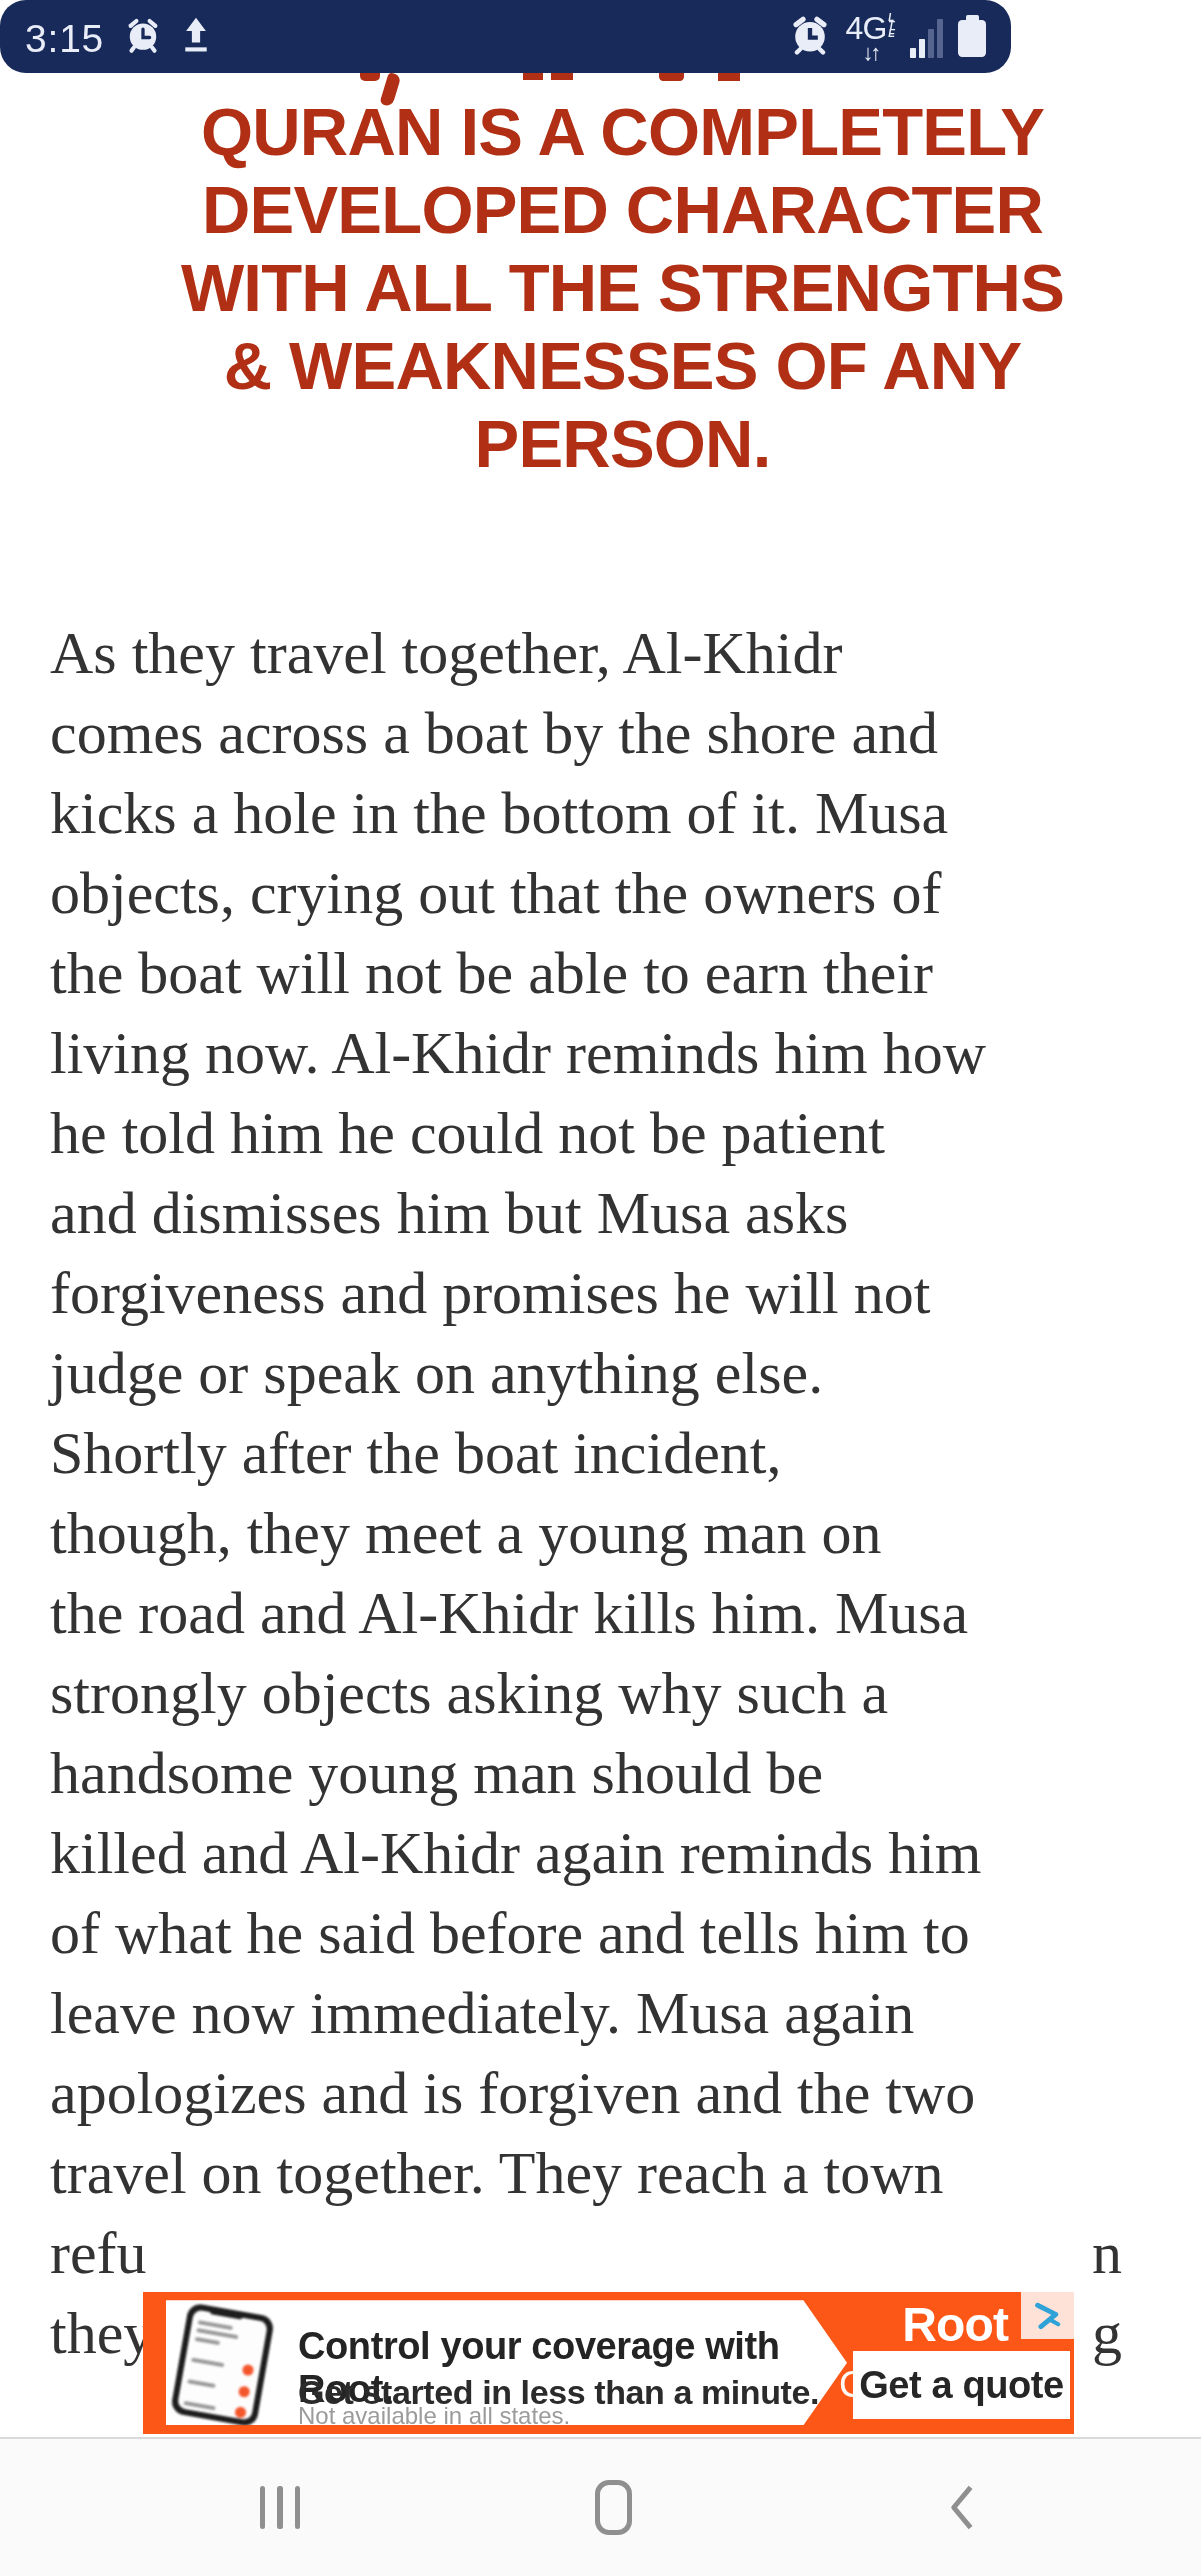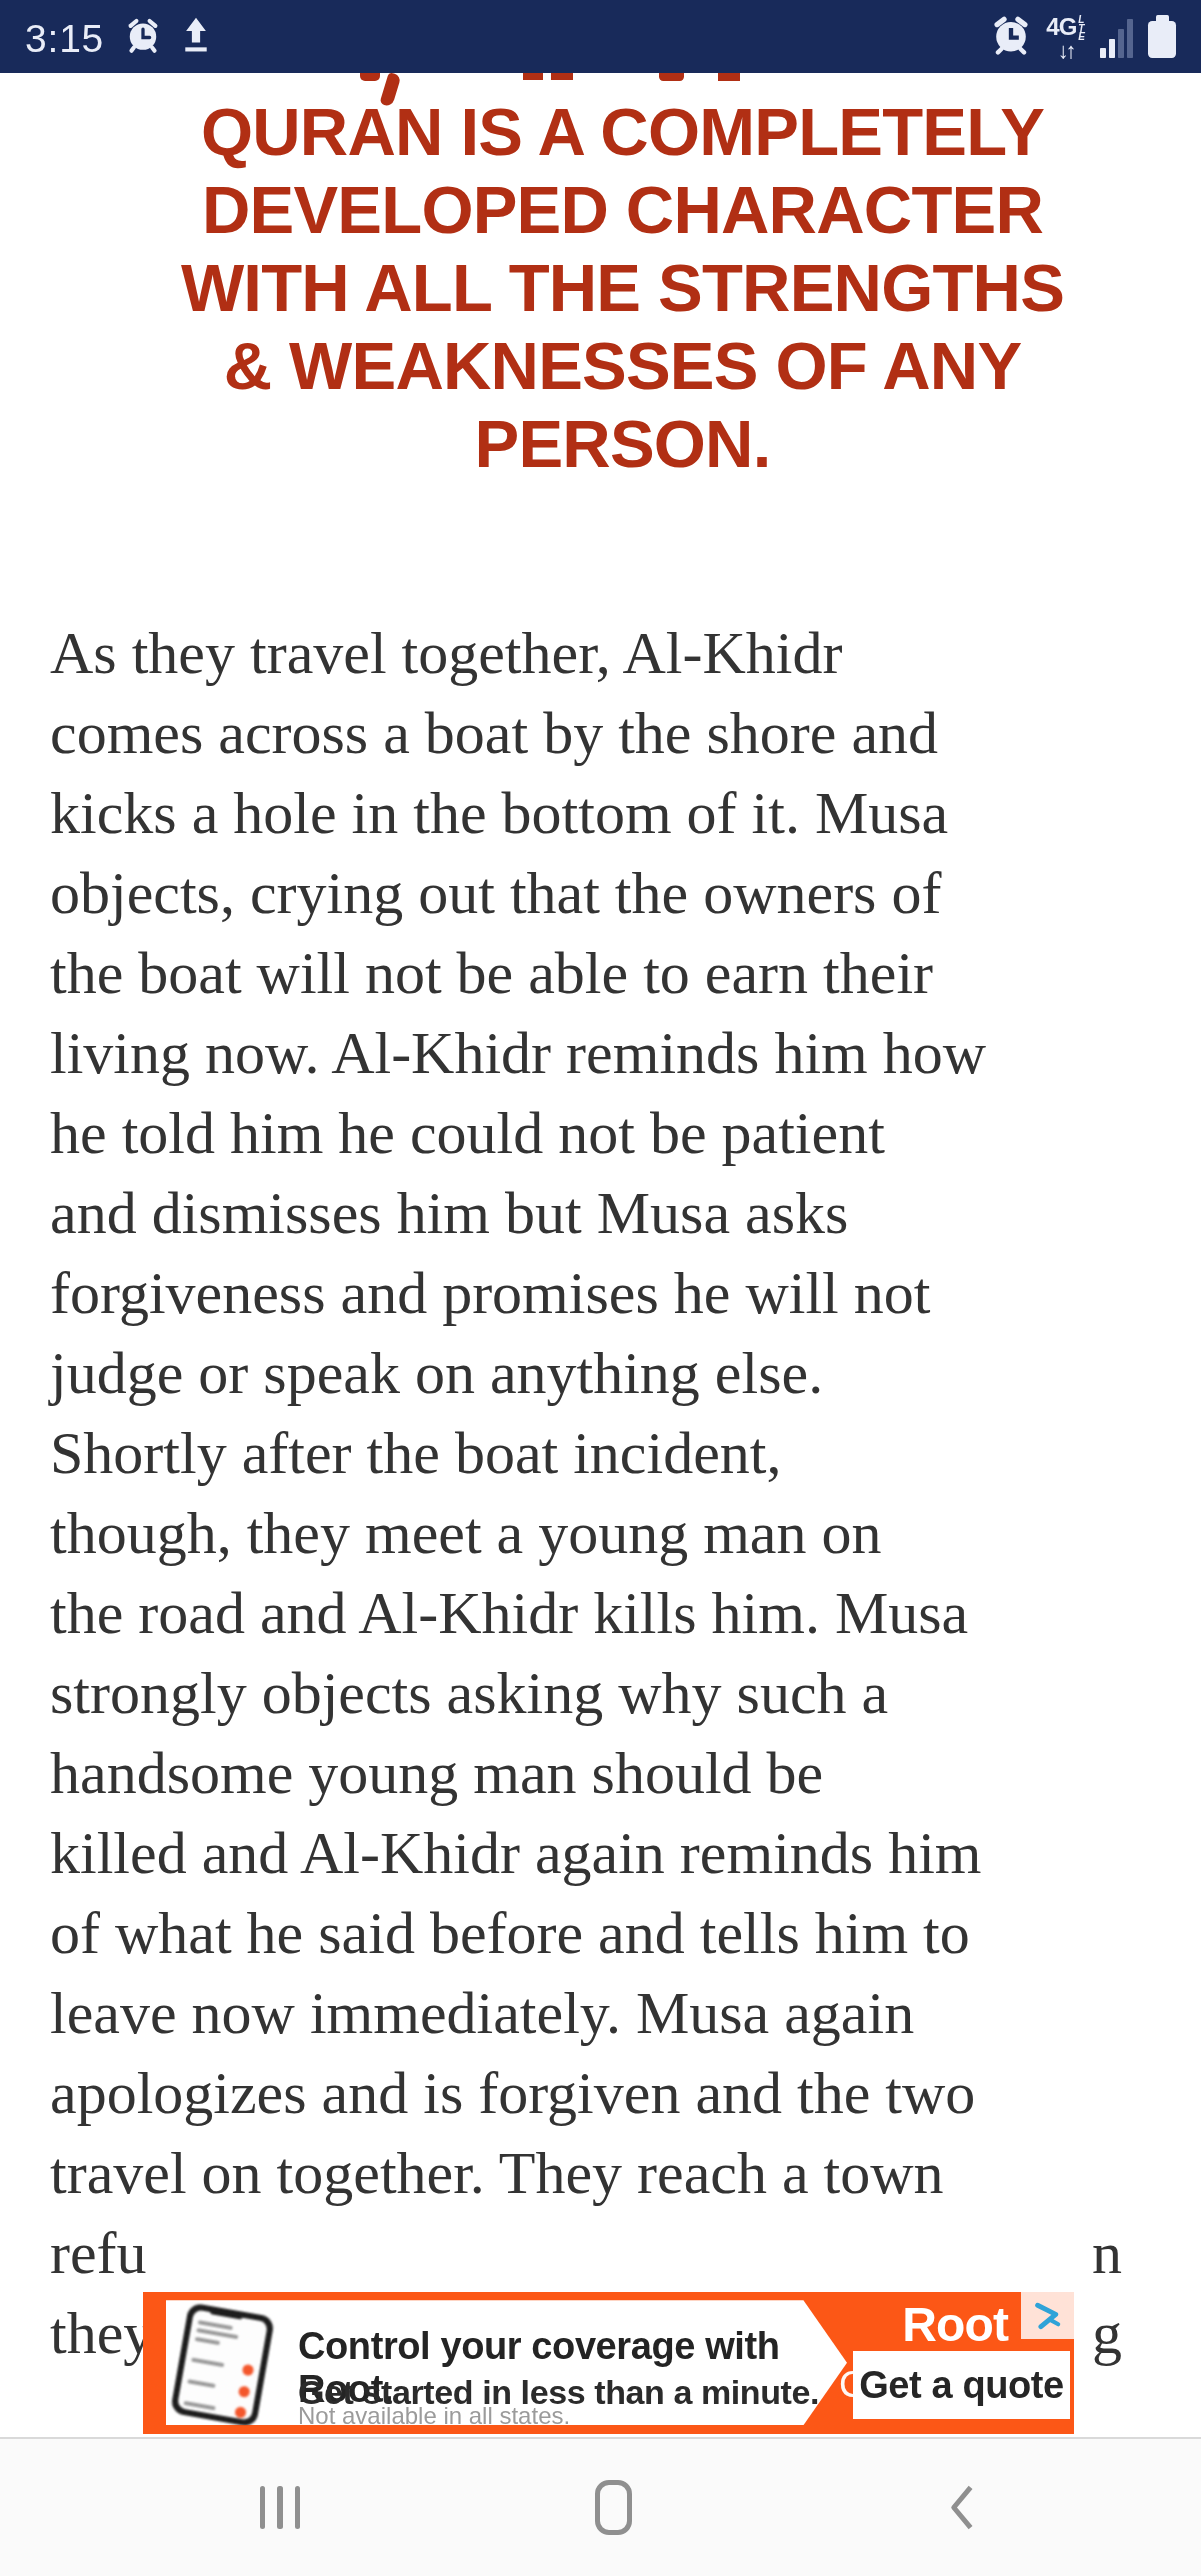--- a/index.html
+++ b/index.html
@@ -6,32 +6,33 @@
   body{
     position:relative;
     width:1201px;height:2576px;
     background:#ffffff;
     overflow:hidden;
     font-family:"Liberation Sans","DejaVu Sans",sans-serif;
   }
 
   
   .status-bar{
-    position:absolute;left:0;top:0;width:1201px;height:73px;
+    position:absolute;left:0;top:0;width:1011px;height:73px;
     background:#182a5a;color:#e9edf8;
     display:flex;align-items:center;
     padding:0 25px;box-sizing:border-box;
     z-index:10;
+    border-radius:26px;
   }
   .sb-left{display:flex;align-items:center;gap:20px;}
   .sb-time{font-size:39px;line-height:1;letter-spacing:0.8px;margin-top:3.3px;}
   .sb-right{margin-left:auto;display:flex;align-items:center;gap:15px;}
   .net{display:flex;flex-direction:column;align-items:center;line-height:1;margin-top:3.3px;}
   .net-top{display:flex;align-items:flex-start;}
-  .net-4g{font-size:24px;font-weight:bold;letter-spacing:-0.8px;}
+  .net-4g{font-size:32px;font-weight:normal;letter-spacing:-0.8px;}
   .net-lte{display:flex;flex-direction:column;font-size:10px;font-weight:bold;line-height:8.3px;margin-left:1.7px;margin-top:1.7px;}
   .net-arrows{font-size:22px;font-weight:bold;letter-spacing:-3.3px;margin-top:-1.7px;}
   .battery{position:relative;width:28px;height:37px;background:#e9edf8;border-radius:4.2px;margin-top:5px;}
   .battery:before{content:"";position:absolute;top:-5.8px;left:7.5px;width:13.3px;height:5.8px;background:#e9edf8;border-radius:1.7px 1.7px 0 0;}
   .sigbars{display:flex;align-items:flex-end;gap:3.3px;height:40px;margin-top:3.3px;}
   .sigbars i{display:block;width:5.8px;border-radius:0.8px;}
 
   
   .frag{position:absolute;background:#b12f14;z-index:1;}
 

